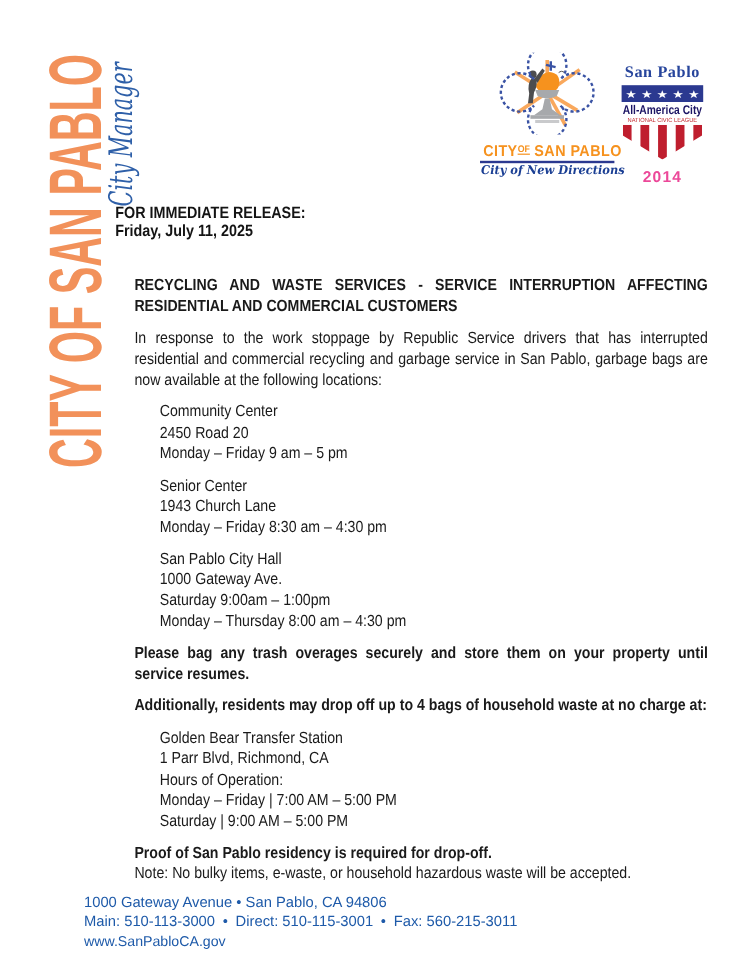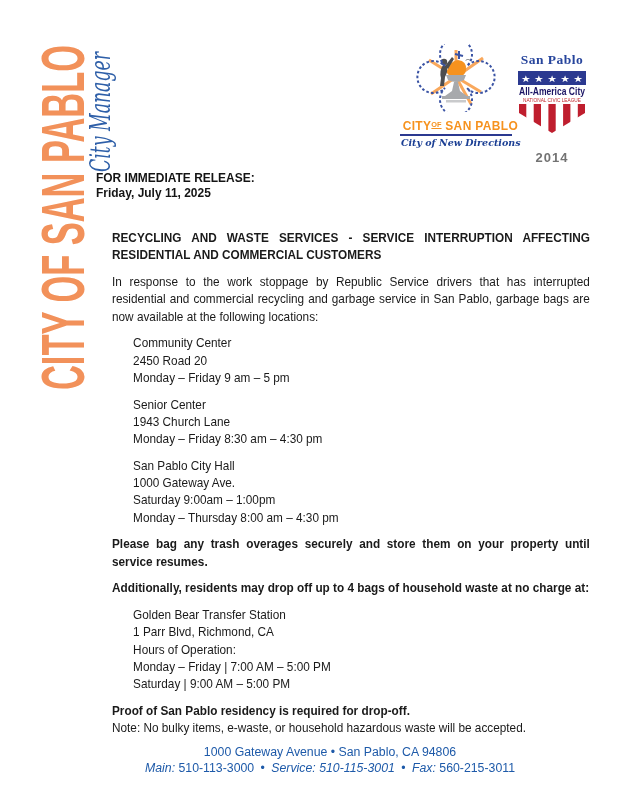--- a/index.html
+++ b/index.html
@@ -19,42 +19,42 @@
   .citylogo-name .of { font-size:8px; vertical-align:3px; letter-spacing:0;text-decoration:underline; }
   .citylogo-rule { height:1.5px; background:#2B3990; margin:1px 2px 1px 2px; }
   .citylogo-tag { text-align:center; color:#1B3F94; font-weight:bold; font-style:italic;
                   font-family:"DejaVu Serif", serif; font-size:10px; white-space:nowrap;
                   transform:scaleX(0.95); transform-origin:50% 0; }
 
   .award-wrap { position:absolute; left:510px; top:52px; width:84px; text-align:center; }
   .award-city { font-family:"Liberation Serif", serif; color:#27459C; font-size:13.5px;
                 font-weight:600; letter-spacing:0.5px; white-space:nowrap; }
   .award-svg { display:block; margin:2px auto 0 auto; }
-  .award-year { color:#737373; font-weight:bold; font-size:13px; letter-spacing:1px; margin-top:16px; }
+  .award-year { color:#ec4899; font-weight:bold; font-size:13px; letter-spacing:1px; margin-top:6px; }
 
   
   .release { position:absolute; left:96px; top:170px; transform:scaleX(0.88);
              transform-origin:0 0; font-weight:bold; font-size:13.6px;
              line-height:15.4px; color:#141414; white-space:nowrap; }
 
   
   .content { position:absolute; left:112px; top:229px; width:543px;
              transform:scaleX(0.88); transform-origin:0 0;
              font-size:13.4px; line-height:17.3px; color:#1a1a1a; }
   .para { margin:0 0 9.4px 0; }
   .jus { text-align:justify; }
   .bold { font-weight:bold; }
   .indent { padding-left:24px; }
   .line { margin:0; }
 
   
-  .footer { position:absolute; left:70px; top:745px; width:520px; text-align:center;
+  .footer { position:absolute; left:70px; top:745px; width:520px; text-align:left;
             color:#1E5AA9; font-size:12.3px; line-height:15.8px; }
   .footer .site { font-size:11.8px; }
-  .it { font-style:italic; }
+  .it { }
   .sep { padding:0 3px; }
 </style>
 </head>
 <body>
 
 <div class="page">
 
   <svg class="banner-svg" width="130" height="420" viewBox="0 0 130 420">
     <text transform="rotate(-90)" x="-390" y="84" font-size="62" font-weight="bold" font-family="Liberation Sans, sans-serif" fill="#F2915A" textLength="345" lengthAdjust="spacingAndGlyphs">CITY OF SAN PABLO</text>
     <text transform="rotate(-90)" x="-172" y="110" font-size="27" font-style="italic" font-family="DejaVu Serif, serif" fill="#2E5FA8" textLength="120" lengthAdjust="spacingAndGlyphs">City Manager</text>
@@ -173,21 +173,22 @@
     </div>
 
   </div>
 
   <div class="footer">
     <div>1000 Gateway Avenue • San Pablo, CA 94806</div>
     <div>
       <span class="it">Main:</span>
       <span>510-113-3000</span>
       <span class="sep">•</span>
-      <span class="it">Service:</span>
+      <span class="it">Direct:</span>
       <span class="it">510-115-3001</span>
       <span class="sep">•</span>
       <span class="it">Fax:</span>
       <span>560-215-3011</span>
     </div>
+    <div class="site">www.SanPabloCA.gov</div>
   </div>
 
 </div>
 
 </body></html>

